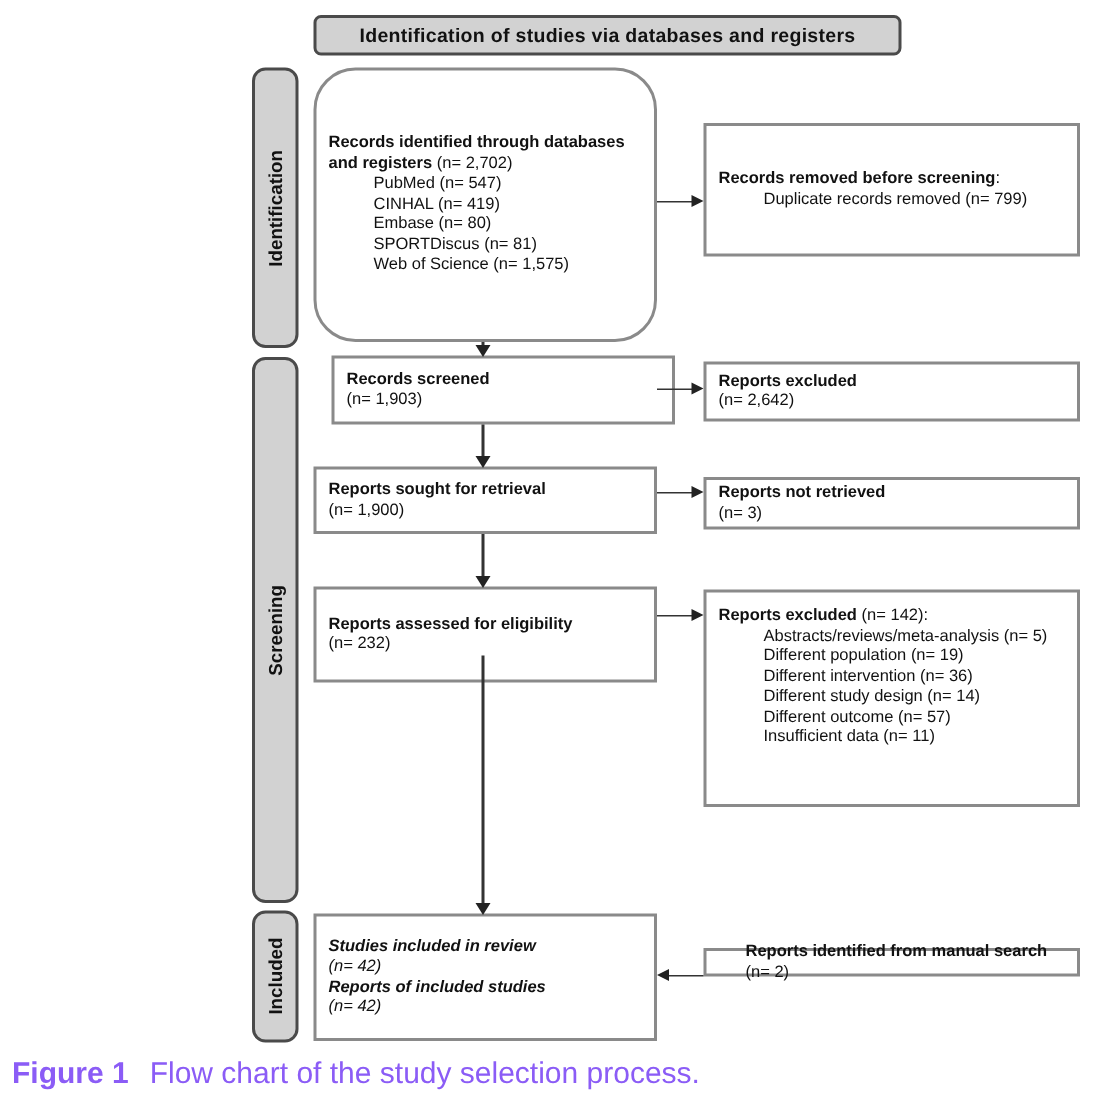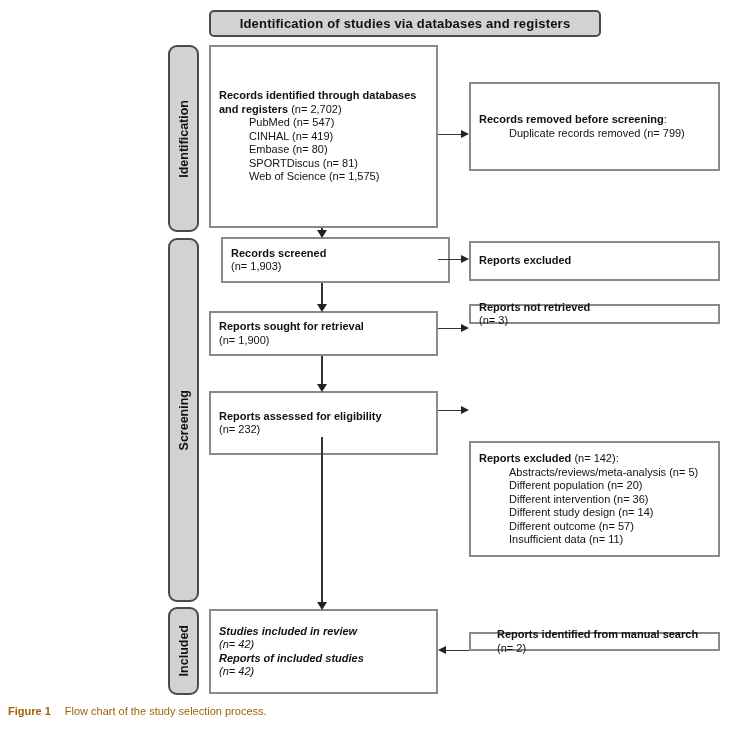--- a/index.html
+++ b/index.html
@@ -41,21 +41,21 @@
   
   .shaft-h{position:absolute;top:3.5px;height:1.8px;background:#333;}
   .shaft-v{position:absolute;left:4px;width:1.8px;background:#333;}
   .head-right{position:absolute;right:0;top:0;width:0;height:0;
     border-left:8px solid #222;border-top:4.5px solid transparent;border-bottom:4.5px solid transparent;}
   .head-left{position:absolute;left:0;top:0;width:0;height:0;
     border-right:8px solid #222;border-top:4.5px solid transparent;border-bottom:4.5px solid transparent;}
   .head-down{position:absolute;bottom:0;left:0;width:0;height:0;
     border-top:8px solid #222;border-left:5px solid transparent;border-right:5px solid transparent;}
   
-  .caption{left:8px;top:705px;width:720px;font-size:11px;color:#a16207;}
+  .caption{left:8px;top:705px;width:720px;font-size:20px;color:#8b5cf6;}
   .caption .cap-label{font-weight:bold;}
   .caption .cap-text{margin-left:14px;}
 </style>
 </head>
 <body>
 
 <div id="canvas">
 
   <div class="abs graybox header">
     <span>Identification of studies via databases and registers</span>
@@ -64,21 +64,21 @@
   <div id="stage-identification" class="abs graybox stage">
     <span>Identification</span>
   </div>
   <div id="stage-screening" class="abs graybox stage">
     <span>Screening</span>
   </div>
   <div id="stage-included" class="abs graybox stage">
     <span>Included</span>
   </div>
 
-  <div class="abs wbox col-main" style="top:45px;height:183px;">
+  <div class="abs wbox col-main" style="top:45px;height:183px;border-radius:28px;">
     <div>
       <span class="b">Records identified through databases and registers</span>
       <span>(n= 2,702)</span>
     </div>
     <div class="indent">PubMed  (n= 547)</div>
     <div class="indent">CINHAL  (n= 419)</div>
     <div class="indent">Embase (n= 80)</div>
     <div class="indent">SPORTDiscus (n= 81)</div>
     <div class="indent">Web of Science (n= 1,575)</div>
   </div>
@@ -107,34 +107,35 @@
 
   <div class="abs wbox col-right" style="top:82px;height:89px;">
     <div>
       <span class="b">Records removed before screening</span><span>:</span>
     </div>
     <div class="indent">Duplicate records removed (n= 799)</div>
   </div>
 
   <div class="abs wbox col-right" style="top:241px;height:40px;">
     <div class="b">Reports excluded</div>
+    <div>(n= 2,642)</div>
   </div>
 
-  <div class="abs wbox col-right" style="top:304px;height:20px;">
+  <div class="abs wbox col-right" style="top:318px;height:35px;">
     <div class="b">Reports not retrieved</div>
     <div>(n= 3)</div>
   </div>
 
-  <div class="abs wbox col-right topalign" style="top:393px;height:116px;margin-top:48px;">
+  <div class="abs wbox col-right topalign" style="top:393px;height:145px;">
     <div>
       <span class="b">Reports excluded</span>
       <span>(n= 142):</span>
     </div>
     <div class="indent">Abstracts/reviews/meta-analysis (n= 5)</div>
-    <div class="indent">Different population  (n= 20)</div>
+    <div class="indent">Different population  (n= 19)</div>
     <div class="indent">Different intervention  (n= 36)</div>
     <div class="indent">Different study design (n= 14)</div>
     <div class="indent">Different outcome (n= 57)</div>
     <div class="indent">Insufficient data (n= 11)</div>
   </div>
 
   <div class="abs wbox col-right" style="top:632px;height:19px;padding-left:26px;">
     <div class="b">Reports identified from manual search</div>
     <div>(n= 2)</div>
   </div>

